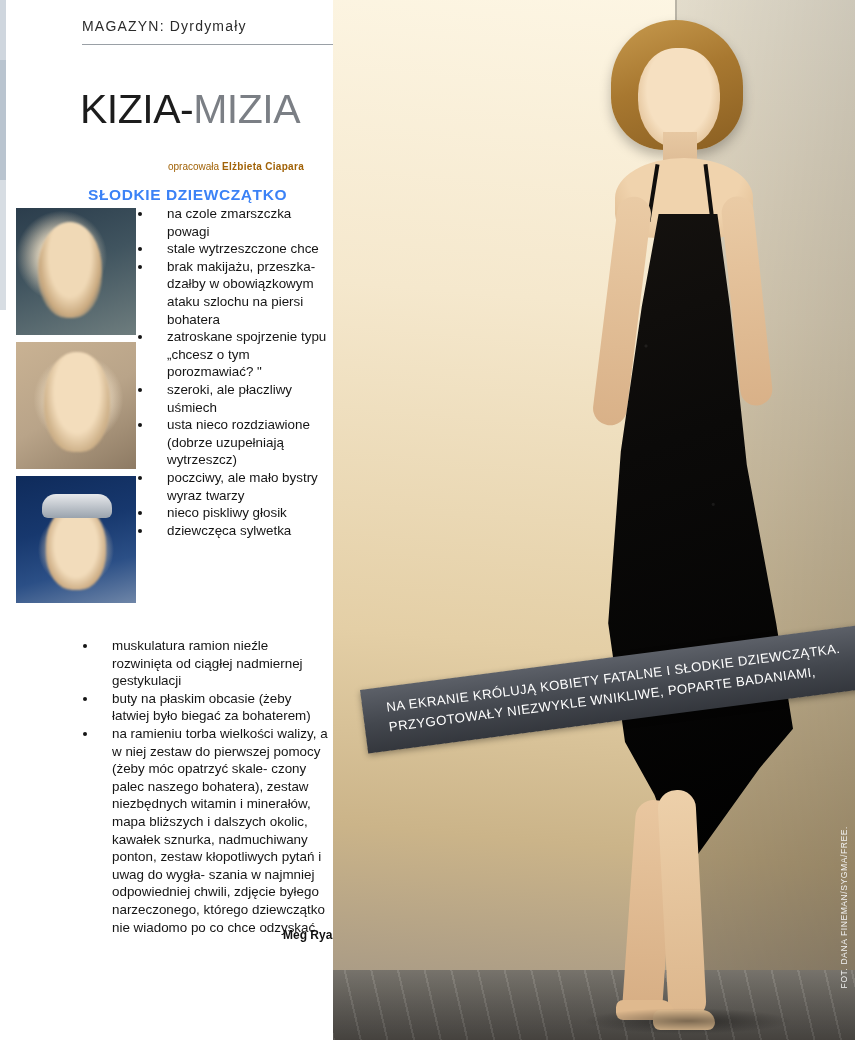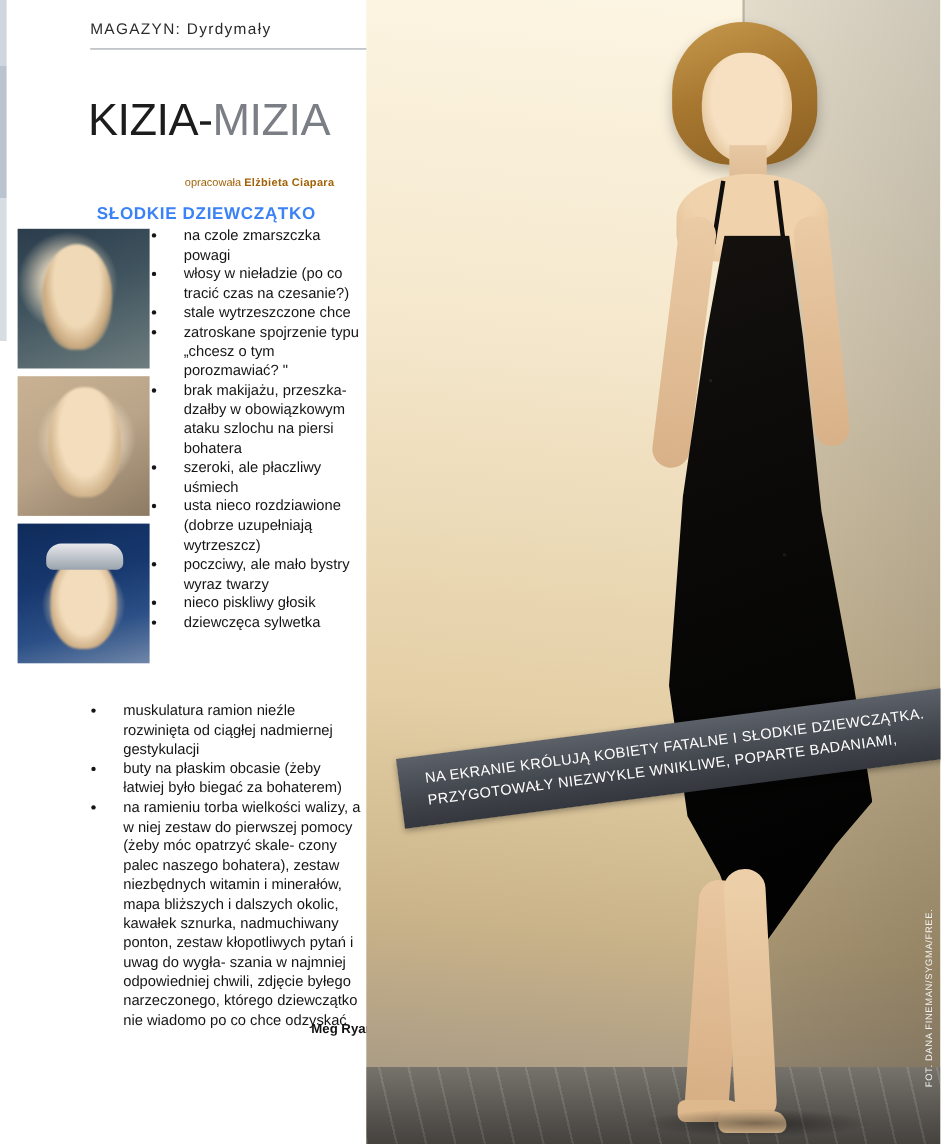--- a/index.html
+++ b/index.html
@@ -407,24 +407,23 @@
   <div class="subtitle">SŁODKIE DZIEWCZĄTKO</div>
 
   <div class="thumbs">
     <div class="thumb t1"></div>
     <div class="thumb t2"></div>
     <div class="thumb t3"></div>
   </div>
 
   <ul class="bul list-indented">
     <li>na czole zmarszczka powagi</li>
-    <li>włosy w nieładzie (po co tracić czas na czesanie?)</li>
     <li>stale wytrzeszczone chce</li>
+    <li>brak makijażu, przeszka- dzałby w obowiązkowym ataku szlochu na piersi bohatera</li>
     <li>zatroskane spojrzenie typu „chcesz o tym porozmawiać? "</li>
-    <li>brak makijażu, przeszka- dzałby w obowiązkowym ataku szlochu na piersi bohatera</li>
     <li>szeroki, ale płaczliwy uśmiech</li>
     <li>usta nieco rozdziawione (dobrze uzupełniają wytrzeszcz)</li>
     <li>poczciwy, ale mało bystry wyraz twarzy</li>
     <li>nieco piskliwy głosik</li>
     <li>dziewczęca sylwetka</li>
   </ul>
 
   <ul class="bul list-full">
     <li>muskulatura ramion nieźle rozwinięta od ciągłej nadmiernej gestykulacji</li>
     <li>buty na płaskim obcasie (żeby łatwiej było biegać za bohaterem)</li>

